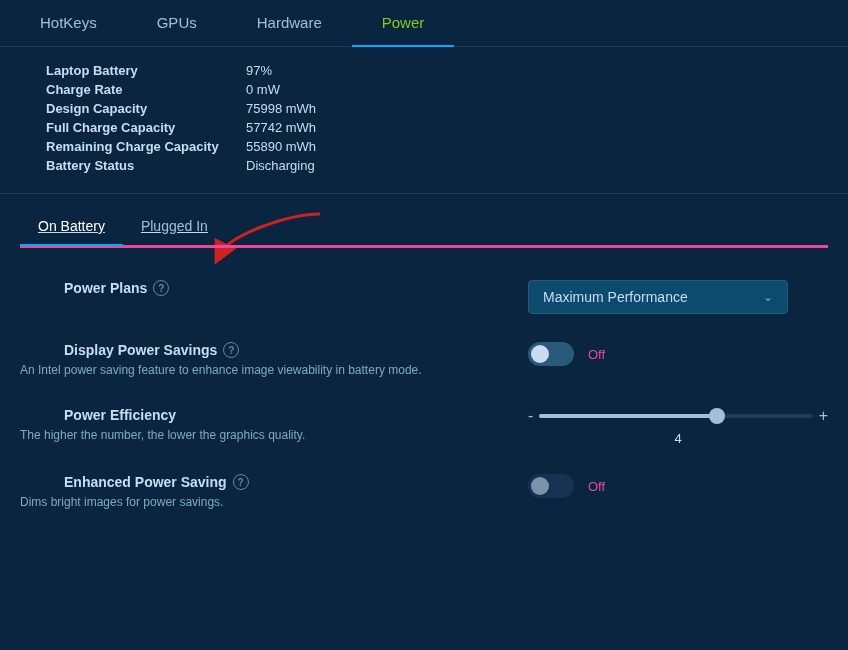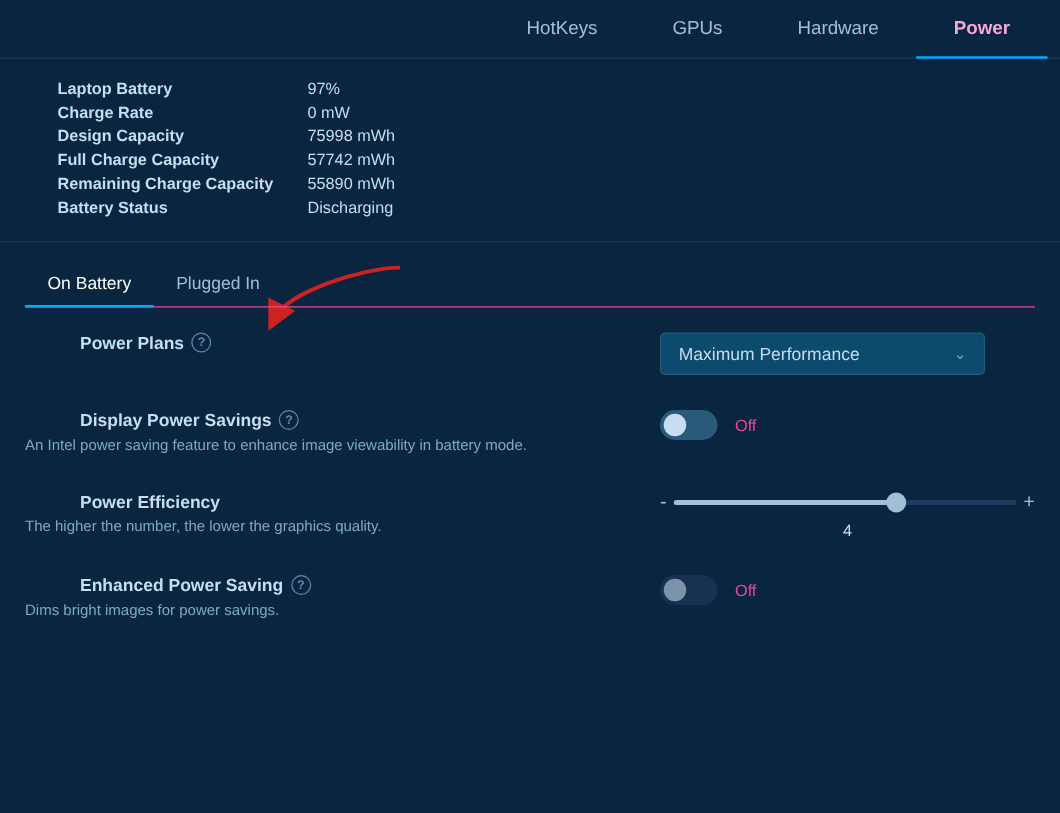--- a/index.html
+++ b/index.html
@@ -13,36 +13,34 @@
       height: 650px;
       overflow: hidden;
     }
 
     
     .top-nav {
       display: flex;
       border-bottom: 1px solid #1e3a5f;
       background: #0a2540;
       padding: 0 10px;
-      justify-content: flex-end;
     }
 
     .top-nav-tab {
       padding: 14px 30px;
       cursor: pointer;
       color: #a0c0d8;
       font-size: 15px;
       border-bottom: 2px solid transparent;
       margin-bottom: -1px;
     }
 
     .top-nav-tab.active {
-      color: #f9a8d4;
+      color: #84cc16;
       border-bottom: 2px solid #00aaff;
-      font-weight: bold;
     }
 
     
     .battery-info {
       padding: 16px 20px;
       border-bottom: 1px solid #1e3a5f;
     }
 
     .info-row {
       display: flex;
@@ -64,22 +62,23 @@
     }
 
     
     .sub-tabs-area {
       padding: 14px 20px 0 20px;
       position: relative;
     }
 
     .sub-tabs {
       display: flex;
-      border-bottom: 1px solid #ec4899;
-      margin-bottom: 0;
+      border-bottom: 3px solid #ec4899;
+      margin-bottom: 12px;
+      text-decoration: underline;
     }
 
     .sub-tab {
       padding: 10px 18px;
       cursor: pointer;
       color: #a0c0d8;
       font-size: 14px;
       border-bottom: 2px solid transparent;
       margin-bottom: -1px;
     }

